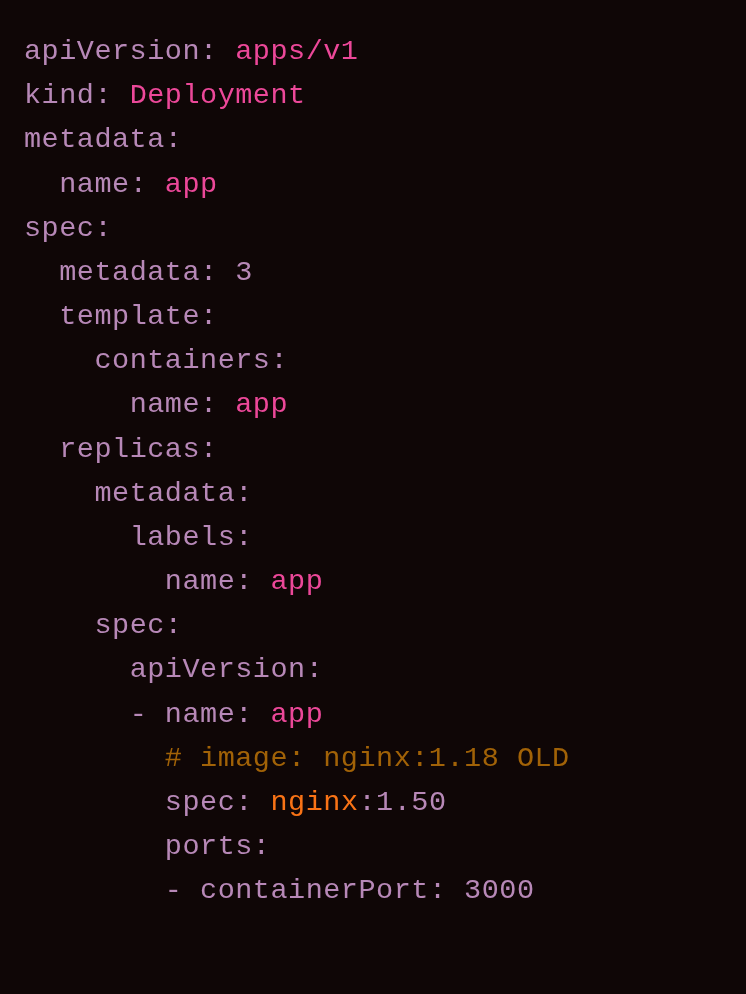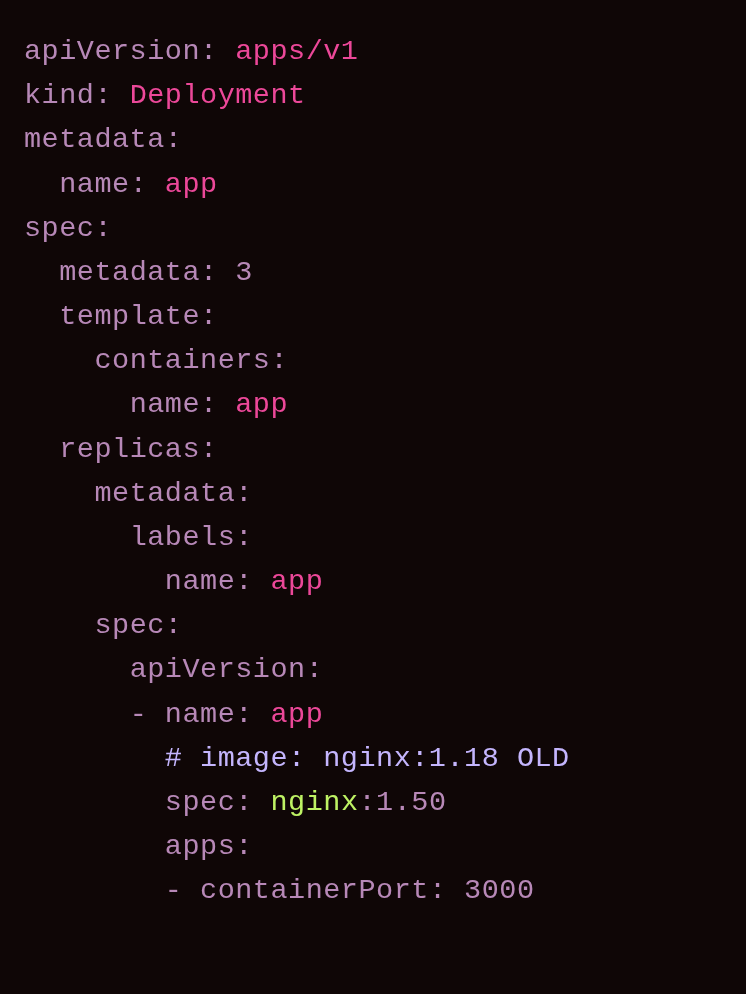--- a/index.html
+++ b/index.html
@@ -31,24 +31,24 @@
     .value-string {
       color: #ec4899;
     }
     .value-number {
       color: #b788b7;
     }
     .dash {
       color: #b788b7;
     }
     .comment {
-      color: #c4b5fd;
+      color: #a16207;
     }
     .value-composite {
-      color: #bef264;
+      color: #f97316;
     }
     .value-tag {
       color: #b788b7;
     }
   </style>
 </head>
 <body>
 
 <div class="code-block"><span><span class="key">apiVersion</span><span class="colon">:</span> <span class="value-string">apps/v1</span></span>
 <span><span class="key">kind</span><span class="colon">:</span> <span class="value-string">Deployment</span></span>
@@ -61,14 +61,14 @@
 <span>      <span class="key">name</span><span class="colon">:</span> <span class="value-string">app</span></span>
 <span>  <span class="key">replicas</span><span class="colon">:</span></span>
 <span>    <span class="key">metadata</span><span class="colon">:</span></span>
 <span>      <span class="key">labels</span><span class="colon">:</span></span>
 <span>        <span class="key">name</span><span class="colon">:</span> <span class="value-string">app</span></span>
 <span>    <span class="key">spec</span><span class="colon">:</span></span>
 <span>      <span class="key">apiVersion</span><span class="colon">:</span></span>
 <span>      <span class="dash">-</span> <span class="key">name</span><span class="colon">:</span> <span class="value-string">app</span></span>
 <span>        <span class="comment"># image: nginx:1.18 OLD</span></span>
 <span>        <span class="key">spec</span><span class="colon">:</span> <span class="value-composite">nginx</span><span class="value-tag">:</span><span class="value-tag">1.50</span></span>
-<span>        <span class="key">apps</span><span class="colon">:</span></span>
+<span>        <span class="key">ports</span><span class="colon">:</span></span>
 <span>        <span class="dash">-</span> <span class="key">containerPort</span><span class="colon">:</span> <span class="value-number">3000</span></span></div>
 
 </body></html>

